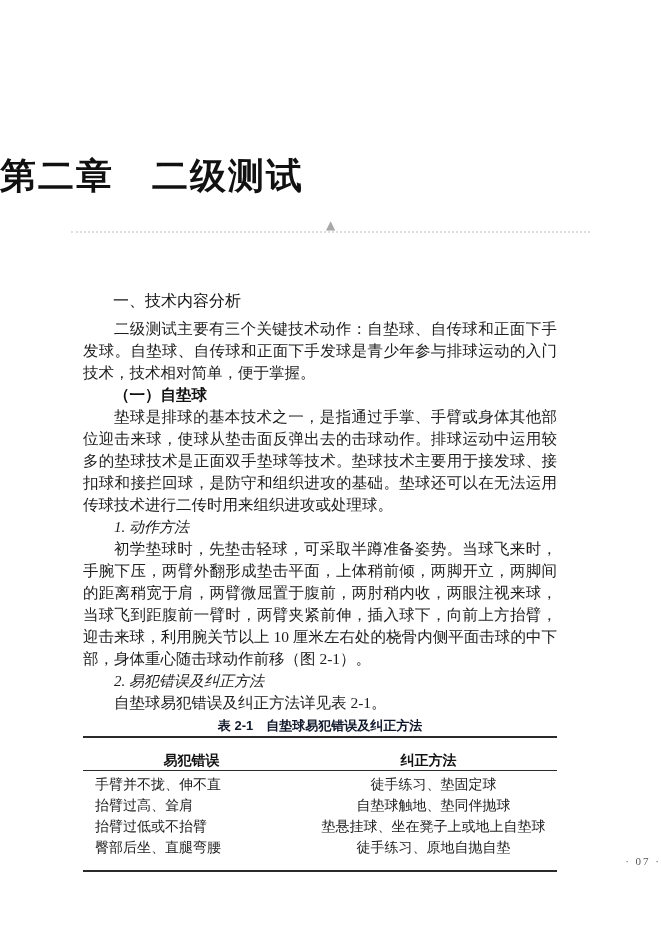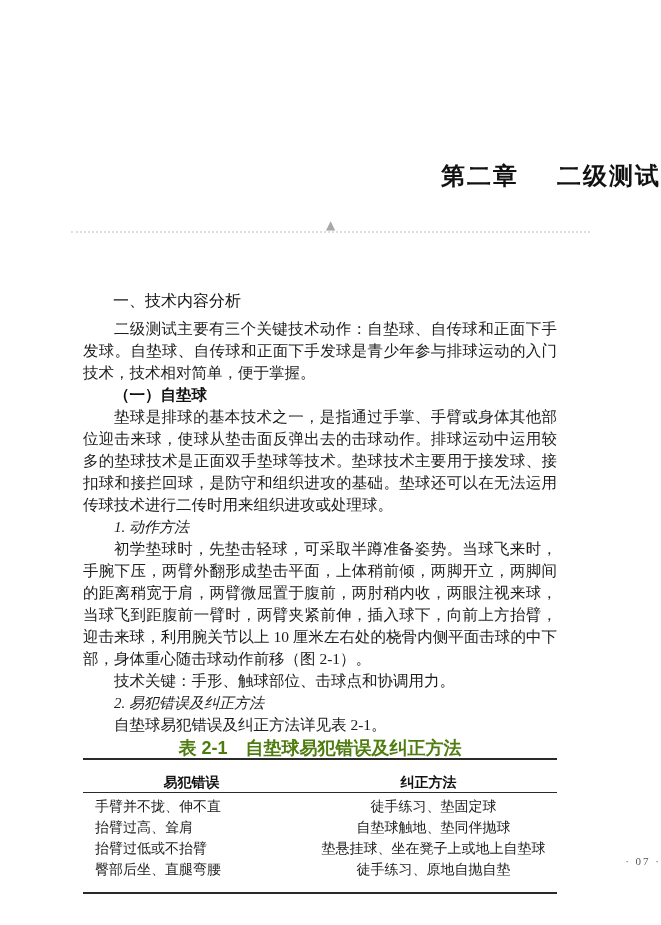--- a/index.html
+++ b/index.html
@@ -12,24 +12,24 @@
     overflow: hidden;
     color: #1c1c1c;
     font-family: "Liberation Serif", "DejaVu Serif", serif;
   }
 
   
   .chapter-title {
     position: absolute;
     top: 159px; left: 0; right: 0;
     margin: 0;
-    text-align: right;
+    text-align: left;
     font-family: "Liberation Sans", "DejaVu Sans", sans-serif;
     font-weight: bold;
-    font-size: 24px;
+    font-size: 36px;
     line-height: 34px;
     letter-spacing: 2px;
     color: #111;
   }
   .chapter-title .part2 { margin-left: 38px; }
 
   
   .divider {
     position: absolute;
     top: 218px; left: 71px; width: 519px; height: 18px;
@@ -85,23 +85,23 @@
     font-size: 15px;
     line-height: 22px;
   }
 
   
   .table-caption {
     margin-top: 4px;
     text-align: center;
     font-family: "Liberation Sans", "DejaVu Sans", sans-serif;
     font-weight: 600;
-    font-size: 18px;
+    font-size: 13px;
     line-height: 16px;
-    color: #4d7c0f;
+    color: #0f172a;
   }
   table.error-table {
     width: 100%;
     margin-top: 2px;
     border-collapse: collapse;
     border-top: 2px solid #2a2a2a;
     border-bottom: 2px solid #2a2a2a;
     font-size: 14px;
   }
   table.error-table thead tr { border-bottom: 1.5px solid #2a2a2a; }
@@ -154,21 +154,20 @@
     <p class="para">二级测试主要有三个关键技术动作：自垫球、自传球和正面下手发球。自垫球、自传球和正面下手发球是青少年参与排球运动的入门技术，技术相对简单，便于掌握。</p>
 
     <h3 class="subsection-heading">（一）自垫球</h3>
 
     <p class="para">垫球是排球的基本技术之一，是指通过手掌、手臂或身体其他部位迎击来球，使球从垫击面反弹出去的击球动作。排球运动中运用较多的垫球技术是正面双手垫球等技术。垫球技术主要用于接发球、接扣球和接拦回球，是防守和组织进攻的基础。垫球还可以在无法运用传球技术进行二传时用来组织进攻或处理球。</p>
 
     <div class="item-heading">1. 动作方法</div>
 
     <p class="para">初学垫球时，先垫击轻球，可采取半蹲准备姿势。当球飞来时，手腕下压，两臂外翻形成垫击平面，上体稍前倾，两脚开立，两脚间的距离稍宽于肩，两臂微屈置于腹前，两肘稍内收，两眼注视来球，当球飞到距腹前一臂时，两臂夹紧前伸，插入球下，向前上方抬臂，迎击来球，利用腕关节以上 10 厘米左右处的桡骨内侧平面击球的中下部，身体重心随击球动作前移（图 2-1）。</p>
 
-    <p class="para">技术关键：手形、触球部位、击球点和协调用力。</p>
 
     <div class="item-heading">2. 易犯错误及纠正方法</div>
 
     <p class="para">自垫球易犯错误及纠正方法详见表 2-1。</p>
 
     <div class="table-caption">表 2-1　自垫球易犯错误及纠正方法</div>
 
     <table class="error-table">
       <colgroup>
           <col class="c1">

